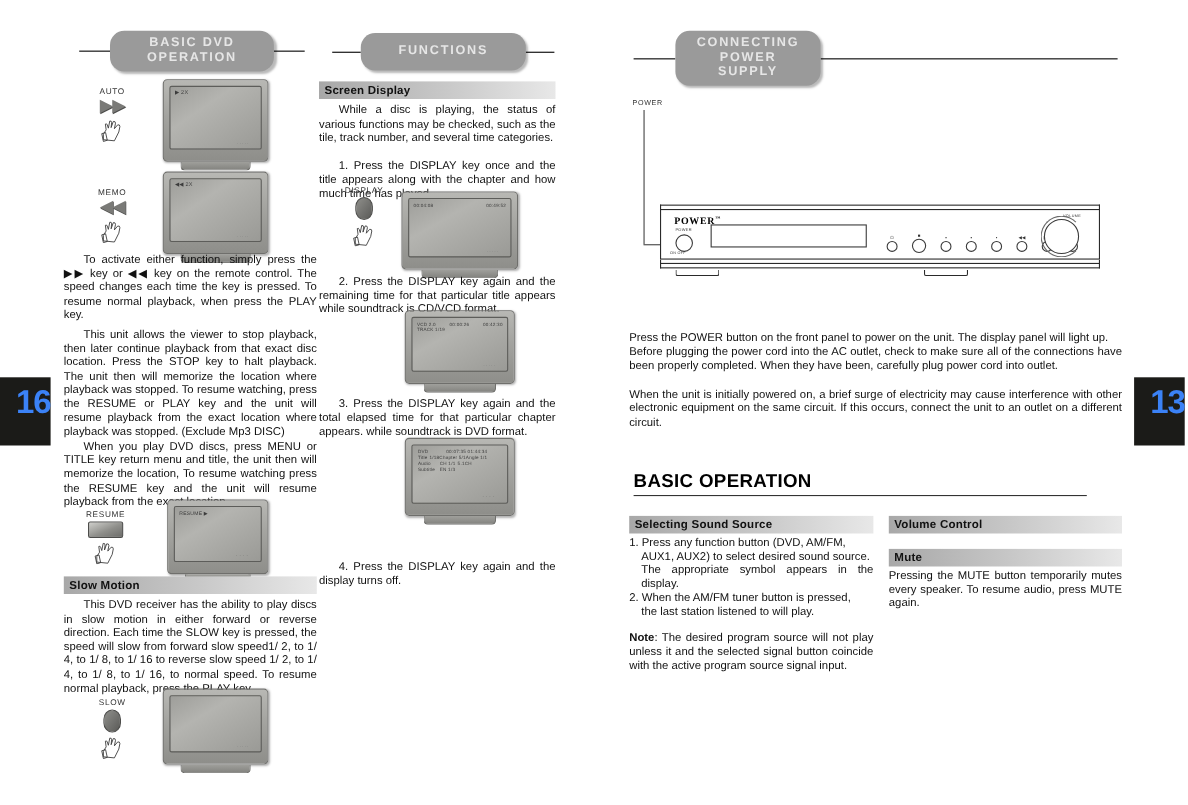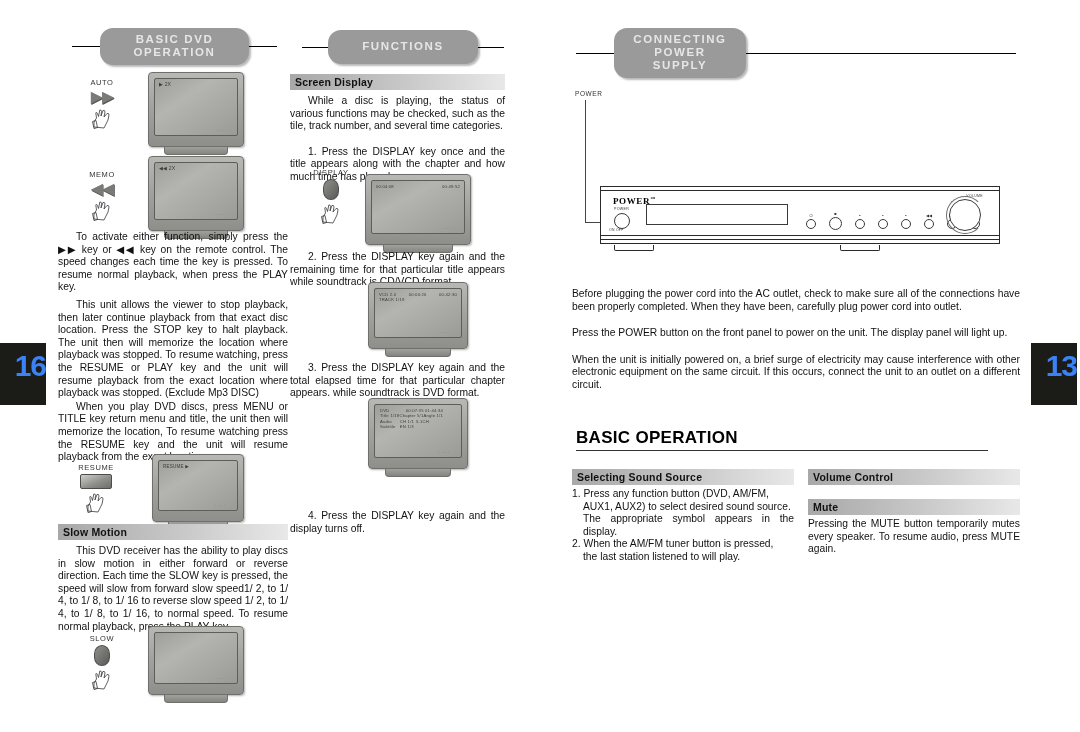--- a/index.html
+++ b/index.html
@@ -591,34 +591,37 @@
     <div class="rcv-vol-label">VOLUME</div>
     <div class="rcv-volume"></div>
   </div>
   <div class="rcv-bottom1"></div>
   <div class="rcv-bottom2"></div>
   <div class="rcv-foot" style="left:14px; top:59px; width:38px;"></div>
   <div class="rcv-foot" style="left:240px; top:59px; width:38px;"></div>
 </div>
 
 <div class="col" style="left:572px; top:288px; width:448px;">
+  <p class="para noindent" style="margin-top:14px;">Press the POWER button on the front panel to power on the unit. The display panel will light up.</p>
   <p class="para noindent" style="margin:0;">Before  plugging  the power cord into the AC outlet, check to make sure all of the connections have been properly completed. When they have been, carefully plug power cord into outlet.</p>
-  <p class="para noindent" style="margin-top:14px;">Press the POWER button on the front panel to power on the unit. The display panel will light up.</p>
   <p class="para noindent" style="margin-top:14px;">When the unit is initially powered on, a brief surge of electricity may cause interference with other electronic equipment on the same circuit. If this occurs, connect the unit  to an  outlet on a different circuit.</p>
 </div>
 
 <div class="big-title" style="left:576px; top:428px;">BASIC OPERATION</div>
 <div class="big-title-rule" style="left:576px; top:450px; width:412px;"></div>
 
 <div class="col" style="left:572px; top:469px; width:222px;">
   <div class="subhead">Selecting Sound Source</div>
   <p class="para noindent" style="margin-top:3px;">1. Press any function button (DVD, AM/FM,</p>
   <p class="para hang" style="margin-top:0;">AUX1, AUX2) to select desired sound source.</p>
   <p class="para hang" style="margin-top:0;">The appropriate symbol appears in the display.</p>
   <p class="para noindent" style="margin-top:0;">2. When the AM/FM tuner button is pressed,</p>
   <p class="para hang" style="margin-top:0;">the last station listened to will play.</p>
+  <p class="para noindent" style="margin-top:11px;">
+    <b>Note</b><span>: The desired program source will not play unless it and the selected signal button coincide with the active program source signal input.</span>
+  </p>
 </div>
 
 <div class="col" style="left:808px; top:469px; width:212px;">
   <div class="subhead">Volume Control</div>
   <div class="subhead" style="margin-top:14px;">Mute</div>
   <p class="para noindent" style="margin-top:3px;">Pressing the MUTE button temporarily mutes every speaker. To resume audio, press MUTE again.</p>
 </div>
 
 </body></html>

